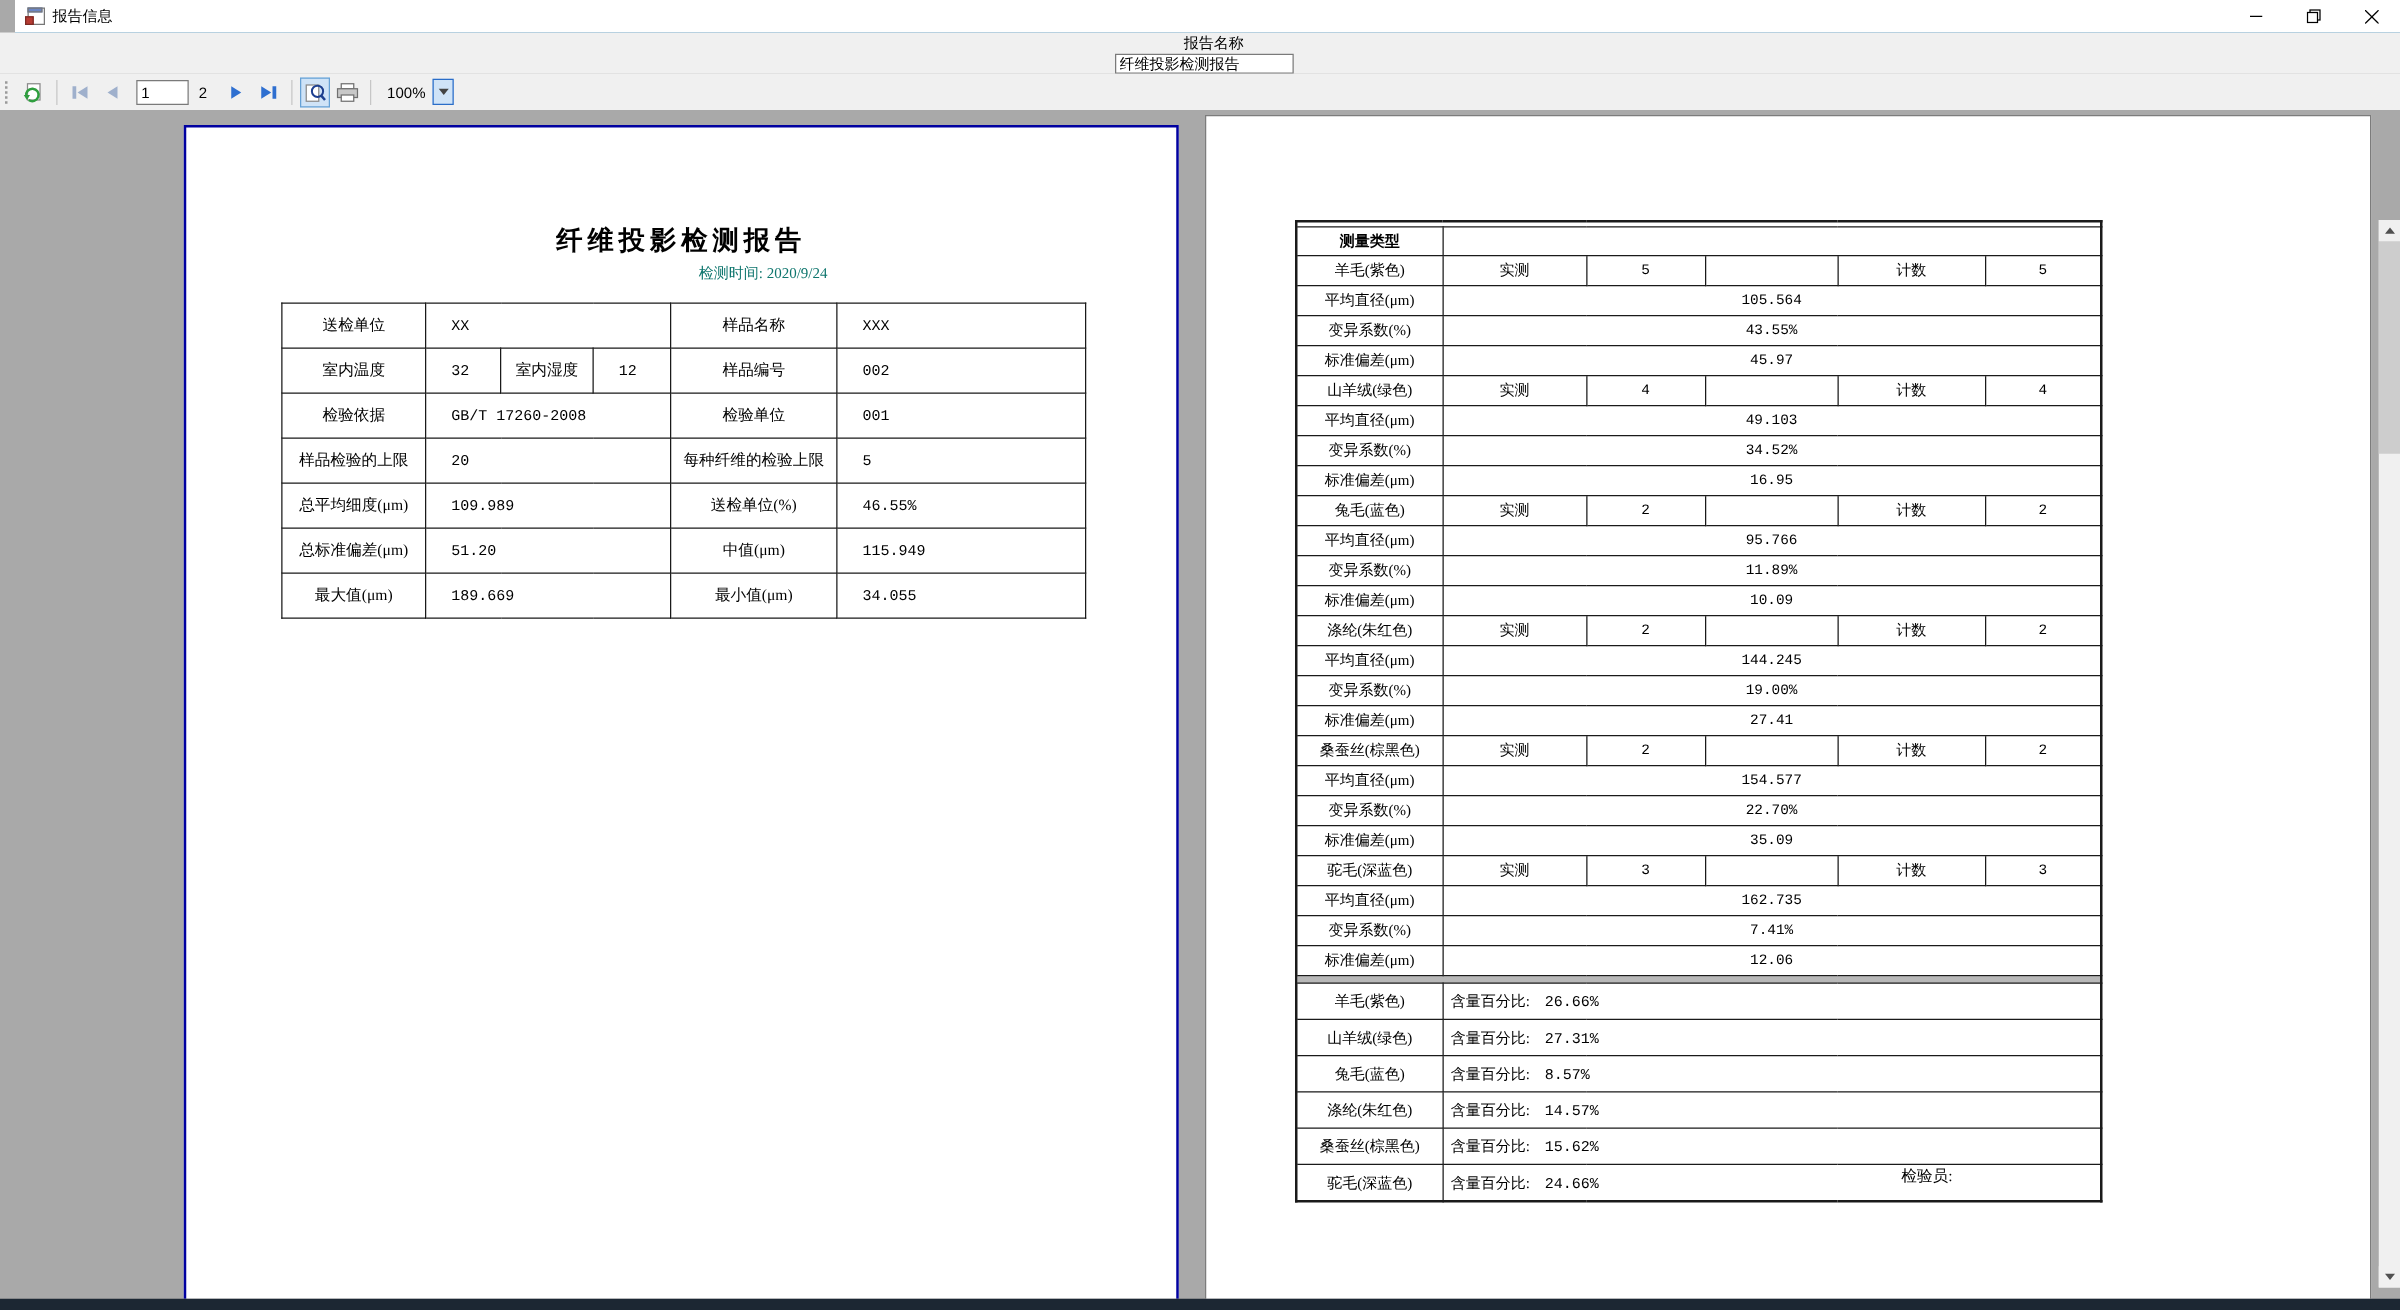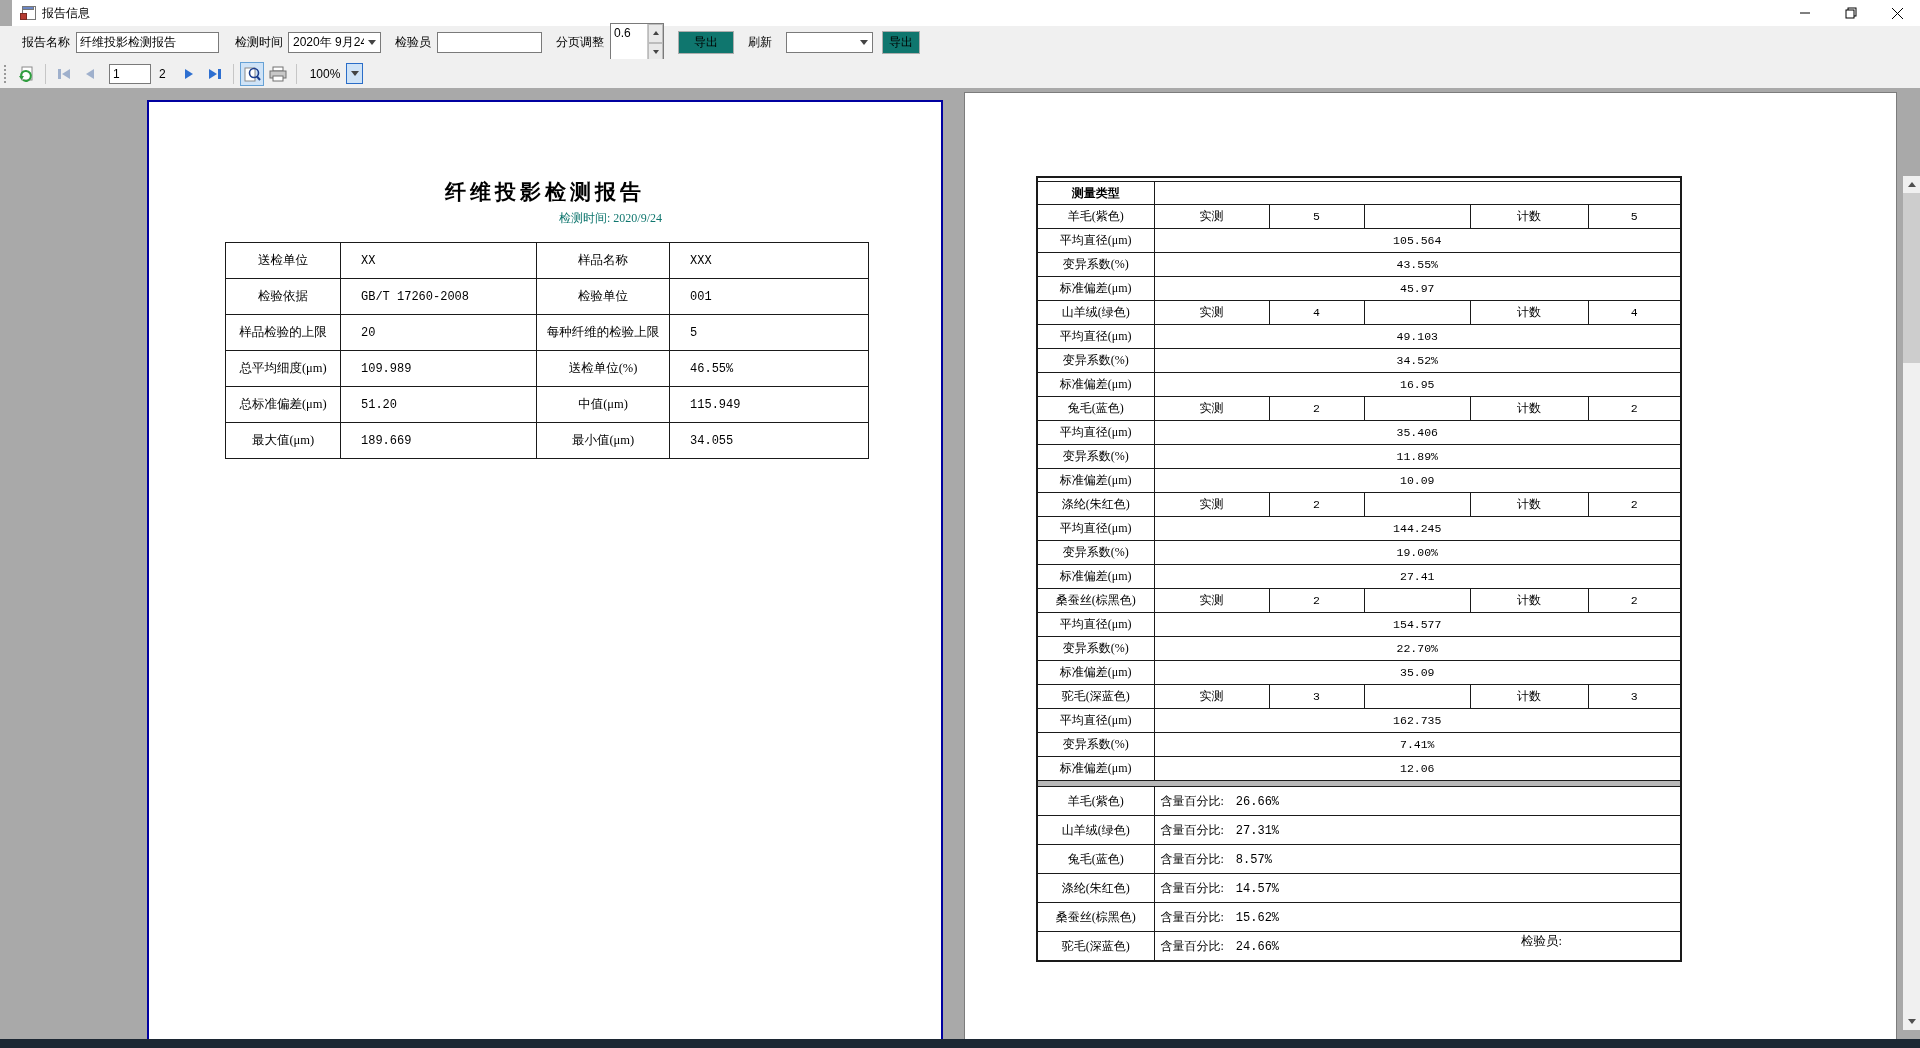--- a/index.html
+++ b/index.html
@@ -18,21 +18,21 @@
   .app-icon .frame{position:absolute;left:2px;top:1px;width:12px;height:12px;background:#fff;border:1px solid #777;}
   .app-icon .bar{position:absolute;left:2px;top:1px;width:12px;height:4px;background:#6b86c4;border:1px solid #777;box-sizing:border-box;}
   .app-icon .dot{position:absolute;left:0;bottom:1px;width:7px;height:7px;background:#b63b32;border:1px solid #7a2a24;box-sizing:border-box;}
   .title-text{font-size:12px;color:#000;}
   .titlebar-spacer{flex:1;}
   .win-btn{width:46px;height:26px;display:flex;align-items:center;justify-content:center;}
   .win-btn svg{display:block;}
   
   .toolbar1{
     position:absolute;top:26px;left:0;right:0;height:33px;background:#f0f0f0;
-    display:flex;align-items:center;font-size:12px;color:#000;
+    display:flex;align-items:center;font-size:12px;color:#000;flex-direction:column;
   }
   .tb-label{white-space:nowrap;}
   .tb-input{
     height:21px;border:1px solid #7a7a7a;background:#fff;font-size:12px;
     padding:0 3px;box-sizing:border-box;font-family:inherit;
   }
   .combo{
     height:21px;border:1px solid #7a7a7a;background:#fff;display:flex;align-items:center;
     box-sizing:border-box;font-size:12px;
   }
@@ -246,20 +246,28 @@
           <col style="width: 199px;">
         </colgroup>
         <tbody>
           <tr>
             <td class="cl-l" colspan="1">送检单位</td>
             <td class="cl-v" colspan="3">XX</td>
             <td class="cl-l" colspan="1">样品名称</td>
             <td class="cl-v" colspan="1">XXX</td>
           </tr>
           <tr>
+            <td class="cl-l" colspan="1">室内温度</td>
+            <td class="cl-v" colspan="1">32</td>
+            <td class="cl-l" colspan="1">室内湿度</td>
+            <td class="cl-v" colspan="1">12</td>
+            <td class="cl-l" colspan="1">样品编号</td>
+            <td class="cl-v" colspan="1">002</td>
+          </tr>
+          <tr>
             <td class="cl-l" colspan="1">检验依据</td>
             <td class="cl-v" colspan="3">GB/T 17260-2008</td>
             <td class="cl-l" colspan="1">检验单位</td>
             <td class="cl-v" colspan="1">001</td>
           </tr>
           <tr>
             <td class="cl-l" colspan="1">样品检验的上限</td>
             <td class="cl-v" colspan="3">20</td>
             <td class="cl-l" colspan="1">每种纤维的检验上限</td>
             <td class="cl-v" colspan="1">5</td>
@@ -347,21 +355,21 @@
           <tr class="fhead">
             <td class="lbl" colspan="1">兔毛(蓝色)</td>
             <td colspan="1">实测</td>
             <td class="num" colspan="1">2</td>
             <td colspan="1"></td>
             <td colspan="1">计数</td>
             <td class="num" colspan="1">2</td>
           </tr>
           <tr class="frow">
             <td class="lbl" colspan="1">平均直径(μm)</td>
-            <td class="num" colspan="5">35.406</td>
+            <td class="num" colspan="5">95.766</td>
           </tr>
           <tr class="frow">
             <td class="lbl" colspan="1">变异系数(%)</td>
             <td class="num" colspan="5">11.89%</td>
           </tr>
           <tr class="frow">
             <td class="lbl" colspan="1">标准偏差(μm)</td>
             <td class="num" colspan="5">10.09</td>
           </tr>
           <tr class="fhead">

